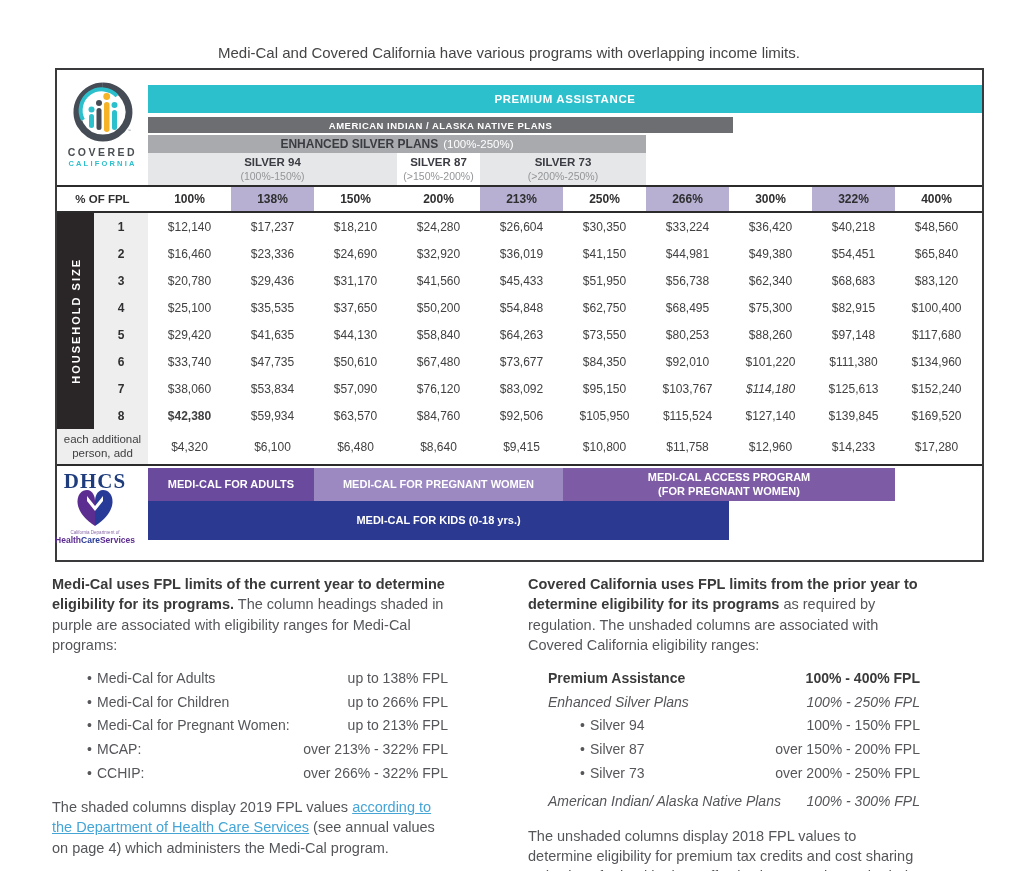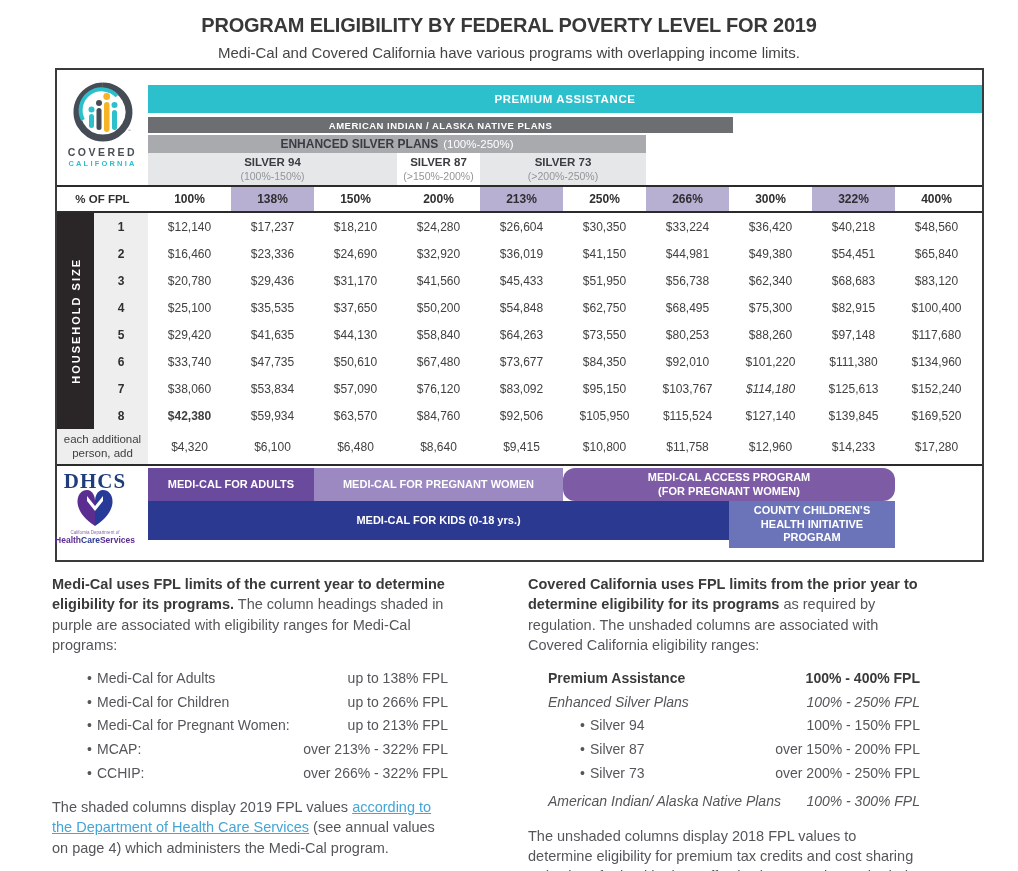--- a/index.html
+++ b/index.html
@@ -62,21 +62,21 @@
   .valcell{display:flex;align-items:center;justify-content:center;font-size:12px;color:#414042;}
   .addlbl{background:var(--cellgray);display:flex;align-items:center;justify-content:center;
     text-align:center;font-size:11.5px;color:#414042;line-height:1.2;padding:0 2px;}
 
   .programs{position:absolute;left:0;top:398px;display:grid;
     grid-template-columns:91px repeat(10,83px);grid-template-rows:33px 47px;}
   .pbar{display:flex;align-items:center;justify-content:center;color:#fff;
     font-weight:bold;font-size:11px;text-align:center;line-height:1.25;}
   .p-adults{grid-column:2/4;grid-row:1;background:var(--adults);}
   .p-pregnant{grid-column:4/7;grid-row:1;background:var(--pregnant);}
-  .p-access{grid-column:7/11;grid-row:1;background:var(--access);flex-direction:column;border-radius:12px;}
+  .p-access{grid-column:7/11;grid-row:1;background:var(--access);flex-direction:column;}
   .p-kids{grid-column:2/9;grid-row:2;background:var(--kids);align-self:start;height:39px;}
   .p-county{grid-column:9/11;grid-row:2;background:var(--county);height:47px;padding:2px 10px;}
 
   .cc-logo{position:absolute;left:0;top:12px;width:91px;height:104px;display:flex;
     flex-direction:column;align-items:center;justify-content:flex-start;}
   .cc-word1{font-size:10.5px;font-weight:800;letter-spacing:2.5px;color:#4A4F54;margin-top:2px;}
   .cc-word2{font-size:7.5px;font-weight:800;letter-spacing:2.2px;color:var(--teal);margin-top:1px;}
   .dhcs-logo{position:absolute;left:0;top:400px;width:76px;height:90px;display:flex;
     flex-direction:column;align-items:center;}
   .dhcs-sub1{font-size:4.5px;color:#8a6aa8;margin-top:-2px;}
@@ -100,21 +100,20 @@
   .note-right .lrow.boldrow{font-weight:800;color:#3a3a3a;}
   .note-right .lrow.italicrow{font-style:italic;}
   .note-right .lrow.gap{margin-top:9px;}
   a.doclink{color:var(--link);text-decoration:underline;cursor:pointer;}
 </style>
 </head>
 <body>
 
 <div class="page">
 
-  <div class="title">PROGRAM ELIGIBILITY BY FEDERAL POVERTY LEVEL FOR 2019</div>
   <div class="subtitle">Medi-Cal and Covered California have various programs with overlapping income limits.</div>
 
   <div class="tbox">
 
     <div class="cc-logo">
       <svg width="60" height="62" viewBox="0 0 60 62">
         <path d="M30 4 A26 26 0 1 1 29.9 4" fill="none" stroke="#454C55" stroke-width="7"></path>
         <path d="M10 38 A21 21 0 0 1 44 14" fill="none" stroke="#2CBFCC" stroke-width="4"></path>
         <rect x="16" y="32" width="5" height="14" rx="2.5" fill="#2CBFCC"></rect>
         <circle cx="18.5" cy="27.5" r="3" fill="#2CBFCC"></circle>
@@ -276,21 +275,20 @@
     </div>
 
     <div class="programs">
       <div class="pbar p-adults">MEDI-CAL FOR ADULTS</div>
       <div class="pbar p-pregnant">MEDI-CAL FOR PREGNANT WOMEN</div>
       <div class="pbar p-access">
         <div>MEDI-CAL ACCESS PROGRAM</div>
         <div>(FOR PREGNANT WOMEN)</div>
       </div>
       <div class="pbar p-kids">MEDI-CAL FOR KIDS (0-18 yrs.)</div>
-      <div class="pbar p-county">COUNTY CHILDREN’S HEALTH INITIATIVE PROGRAM</div>
     </div>
 
     <div class="dhcs-logo">
       <svg width="78" height="62" viewBox="0 0 78 62">
         <text x="39" y="18" text-anchor="middle" font-family="Liberation Serif, DejaVu Serif, serif" font-size="21" font-weight="bold" fill="#1F3D7C" letter-spacing="1">DHCS</text>
         <path d="M39 56 C14 40 20 20 31 20 C37 20 39 27 39 31 Z" fill="#5C2D91"></path>
         <path d="M39 56 C64 40 58 20 47 20 C41 20 39 27 39 31 Z" fill="#283A97"></path>
         <path d="M31 26 L39 36 L47 26 L47 31 L39 41 L31 31 Z" fill="#ffffff"></path>
       </svg>
       <div class="dhcs-sub1">California Department of</div>

